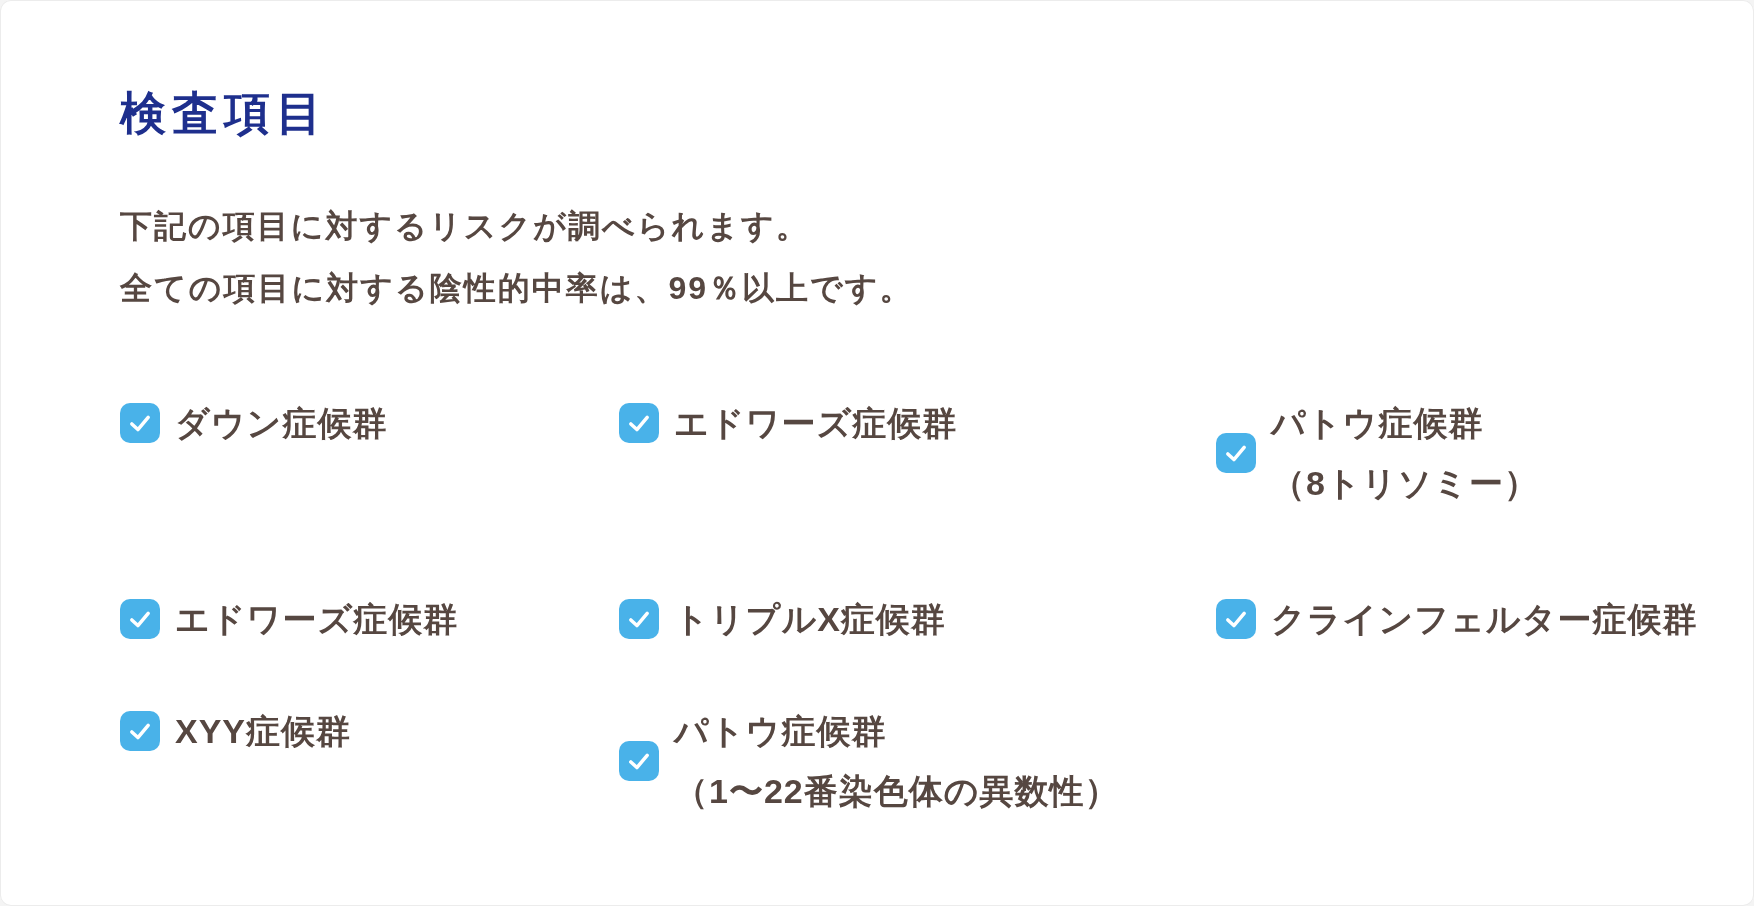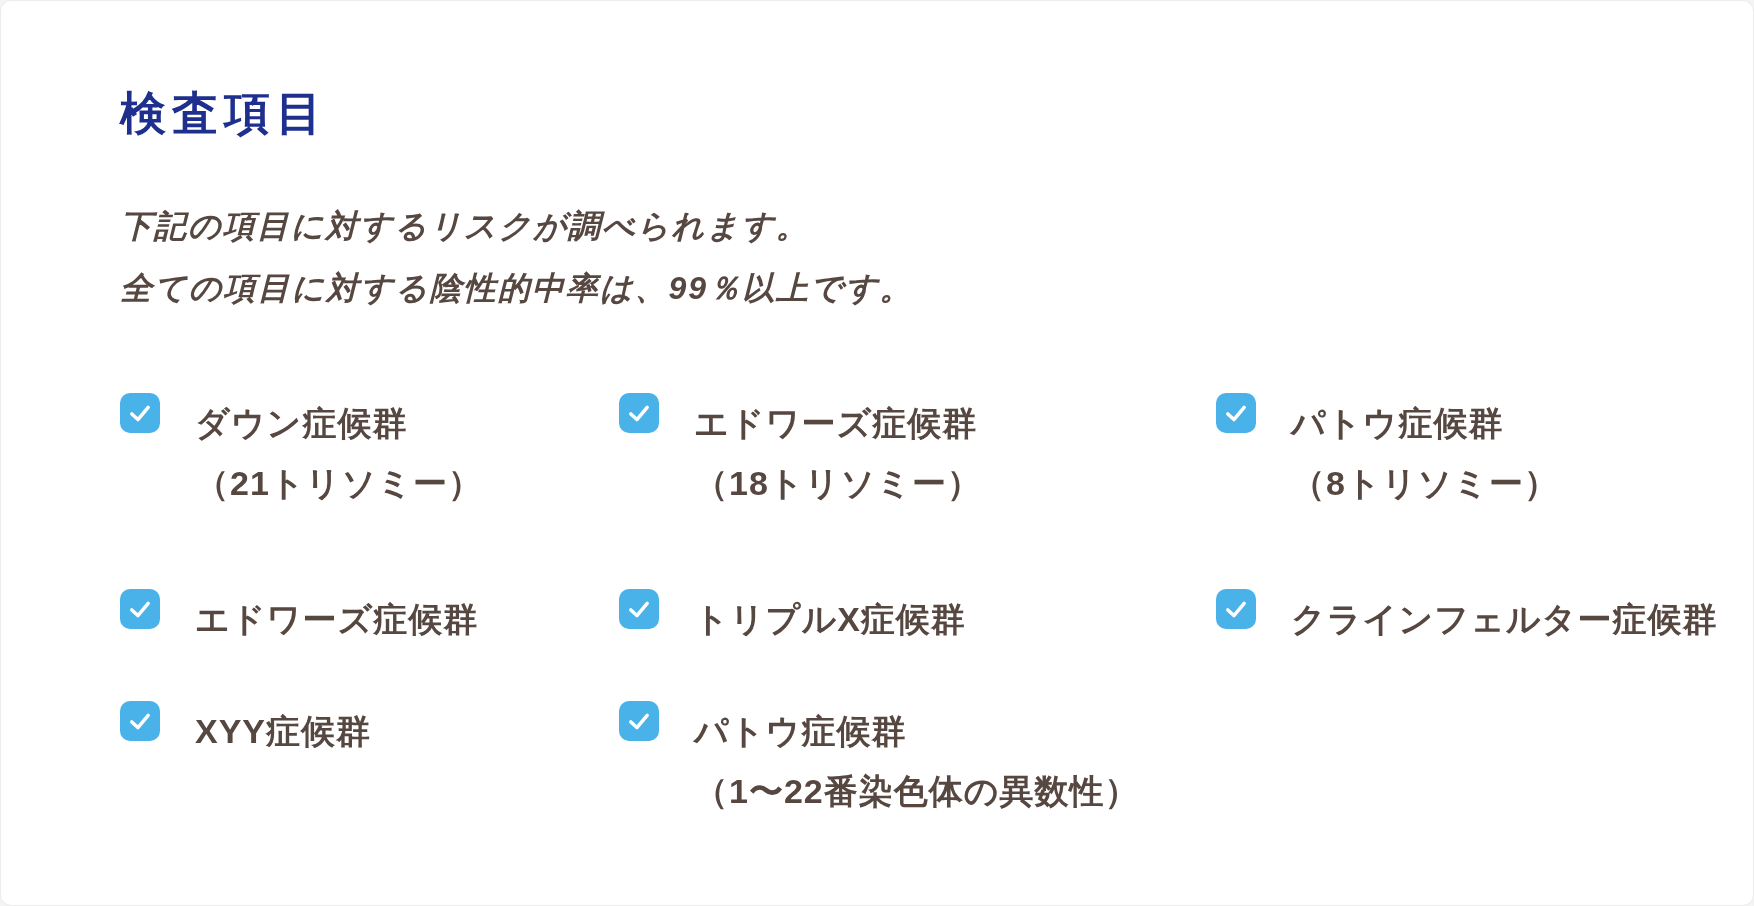--- a/index.html
+++ b/index.html
@@ -19,40 +19,40 @@
   }
   .title {
     font-size: 46px;
     font-weight: 800;
     letter-spacing: 6px;
     color: var(--title-color, #1e2f8d);
     line-height: 1.1;
   }
   .desc {
     margin-top: 56px;
-    font-style: italic;
   }
   .desc p {
     font-size: 32px;
     font-weight: 700;
     letter-spacing: 2px;
     line-height: 62px;
     color: var(--text-color, #564741);
   }
   .grid { margin-top: 74px; }
   .row {
     display: grid;
     grid-template-columns: 499px 597px auto;
     align-items: start;
   }
   .row-1 { margin-bottom: 76px; }
   .row-2 { margin-bottom: 52px; }
   .item {
     display: flex;
-    gap: 35px;
+    align-items: center;
+    gap: 15px;
   }
   .checkbox {
     flex: 0 0 auto;
     width: 40px; height: 40px;
     border-radius: 10px;
     background: var(--checkbox-color, #49b2e9);
     display: inline-flex;
     align-items: center;
     justify-content: center;
     cursor: pointer;
@@ -87,32 +87,30 @@
   <div class="grid" id="items-grid">
       <div class="row row-1">
         <div class="item">
           <span class="checkbox checked" role="checkbox" aria-checked="true">
             <svg viewBox="0 0 24 24">
               <polyline points="5,12.8 10.2,17.6 19,7.2"></polyline>
             </svg>
           </span>
           <div class="item-text">
             <div class="item-label">ダウン症候群</div>
-            <div class="item-sublabel">（21トリソミー）</div>
           </div>
         </div>
         <div class="item">
           <span class="checkbox checked" role="checkbox" aria-checked="true">
             <svg viewBox="0 0 24 24">
               <polyline points="5,12.8 10.2,17.6 19,7.2"></polyline>
             </svg>
           </span>
           <div class="item-text">
             <div class="item-label">エドワーズ症候群</div>
-            <div class="item-sublabel">（18トリソミー）</div>
           </div>
         </div>
         <div class="item">
           <span class="checkbox checked" role="checkbox" aria-checked="true">
             <svg viewBox="0 0 24 24">
               <polyline points="5,12.8 10.2,17.6 19,7.2"></polyline>
             </svg>
           </span>
           <div class="item-text">
             <div class="item-label">パトウ症候群</div>

